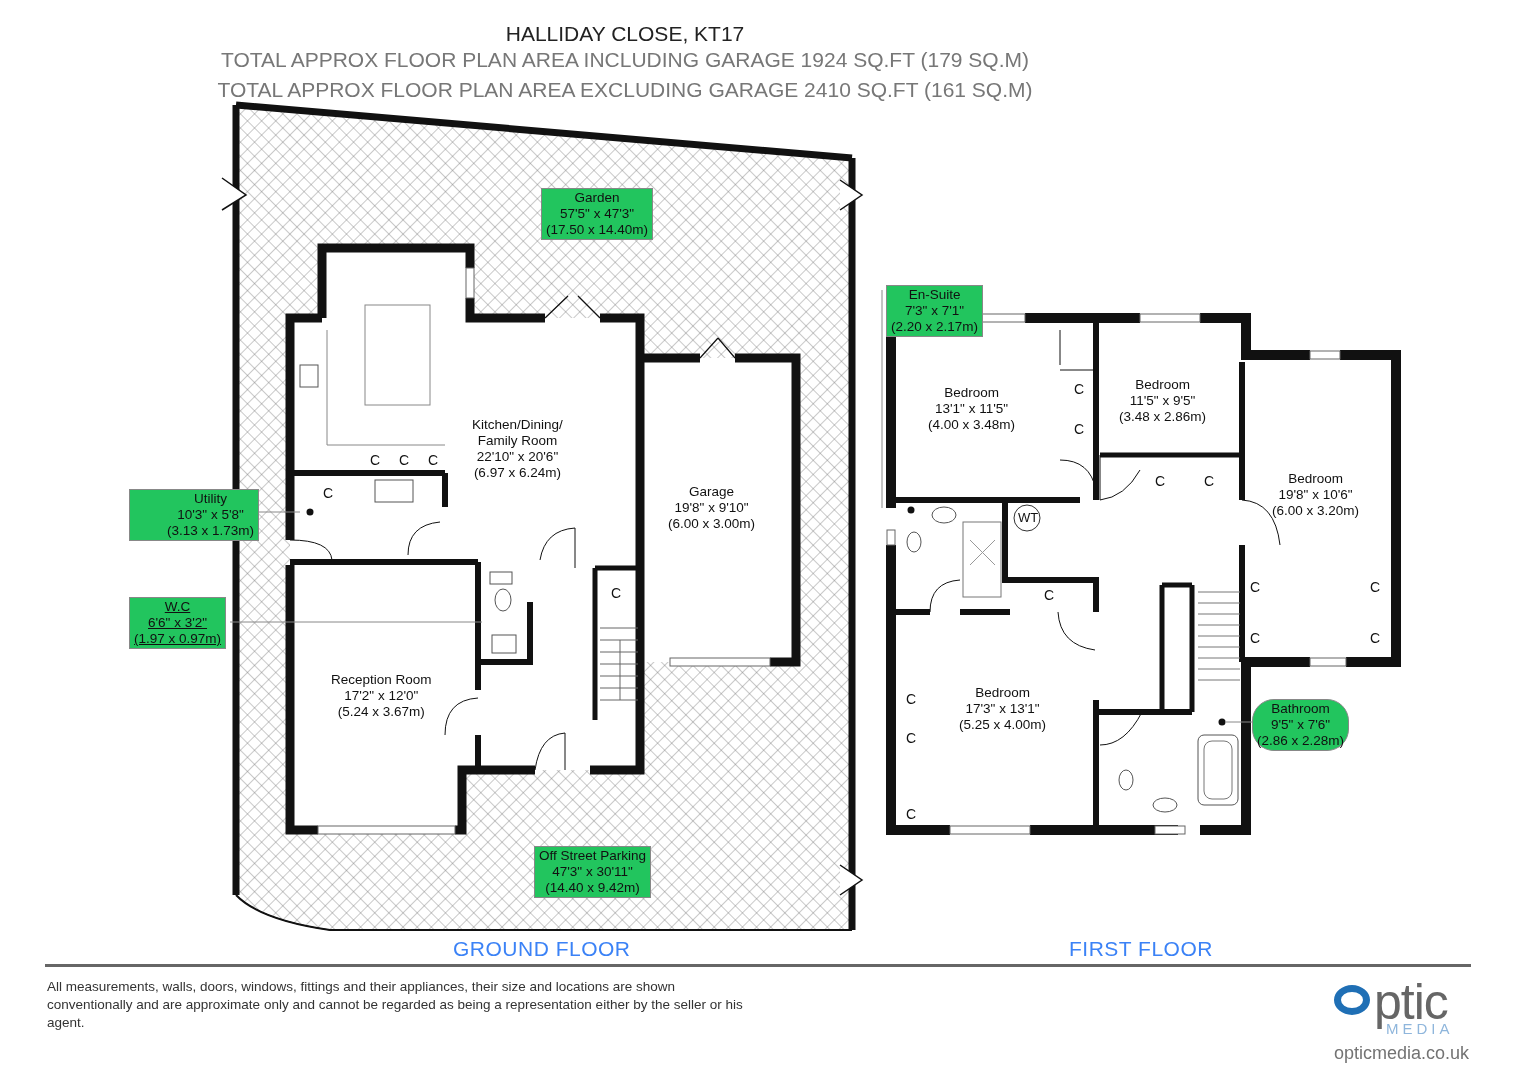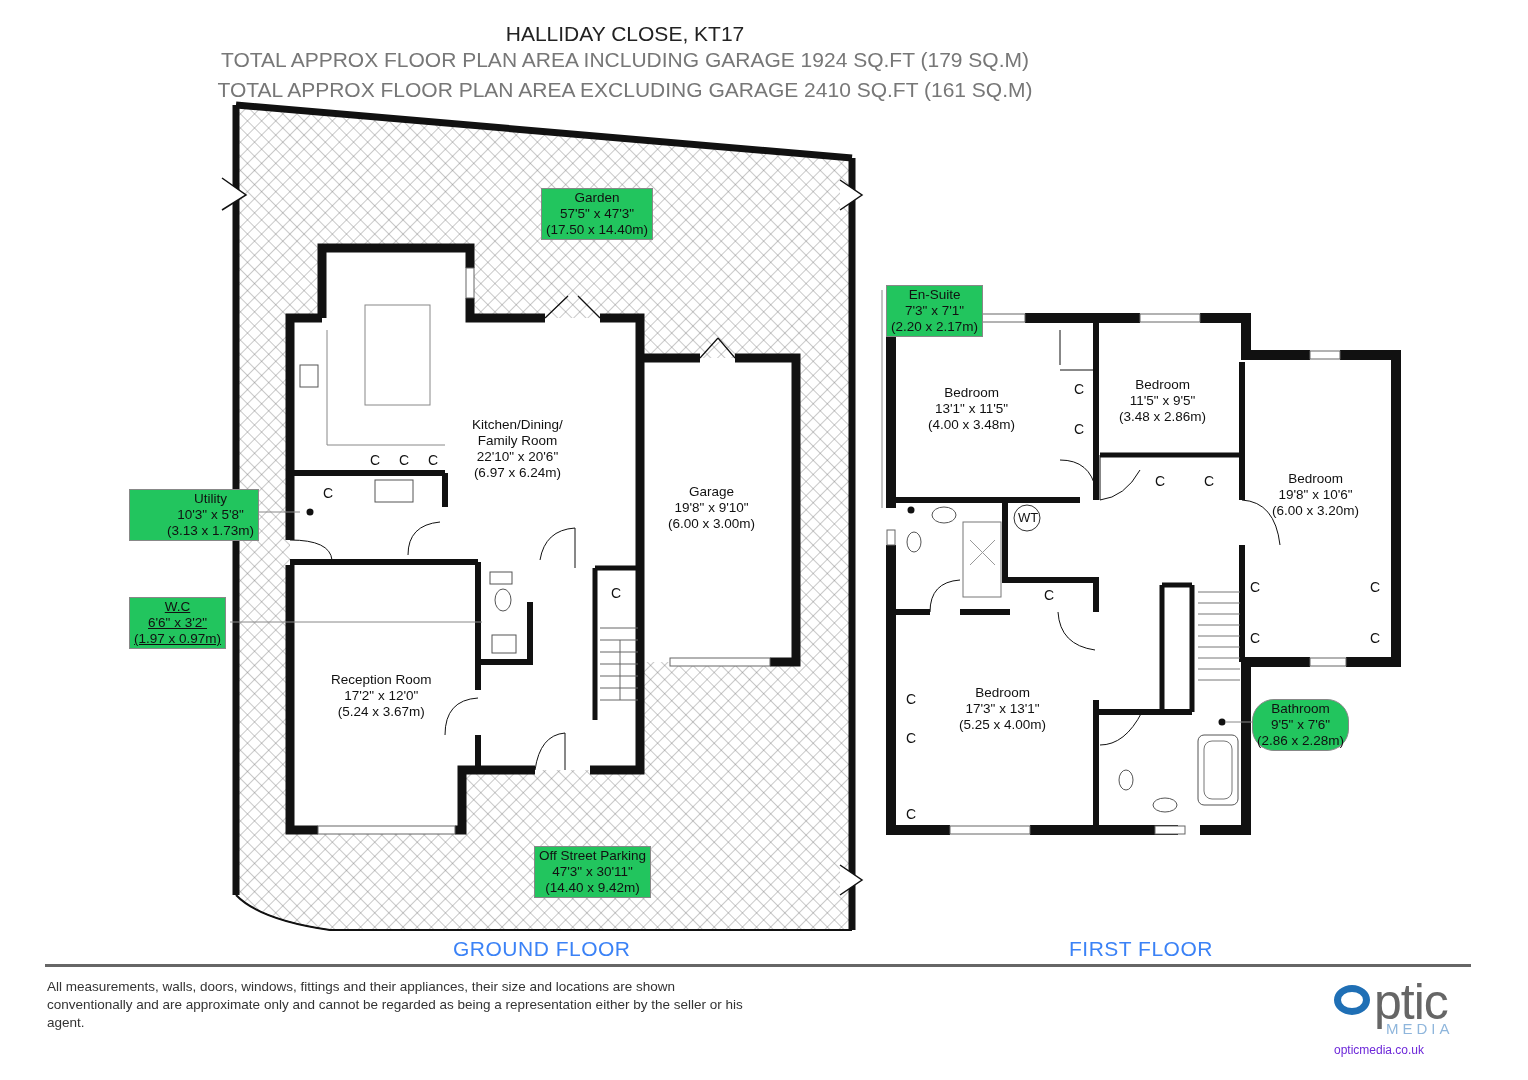--- a/index.html
+++ b/index.html
@@ -11,21 +11,21 @@
   svg.plan{position:absolute;left:0;top:0;}
   .lbl{position:absolute;text-align:center;font-size:13.5px;line-height:16px;color:#111;white-space:nowrap;}
   .boxed{background:#22c55e;border:1px solid #888;padding:1px 4px;}
   .floor{position:absolute;font-size:21px;color:#3b82f6;letter-spacing:0.5px;}
   .rule{position:absolute;left:45px;top:964px;width:1426px;height:3px;background:#666;}
   .disc{position:absolute;left:47px;top:978px;width:700px;font-size:13.5px;line-height:18px;color:#333;}
   .logo{position:absolute;left:1330px;top:975px;width:150px;height:90px;}
   .logo .o{position:absolute;left:4px;top:10px;width:36px;height:30px;border:7px solid #1f6fb5;border-radius:50%;box-sizing:border-box;}
   .logo .ptic{position:absolute;left:44px;top:-2px;font-size:50px;color:#666;letter-spacing:-1px;font-family:"Liberation Sans",sans-serif;}
   .logo .media{position:absolute;left:56px;top:45px;font-size:15px;color:#8fb6dc;letter-spacing:4px;}
-  .logo .url{position:absolute;left:4px;top:68px;font-size:12px;color:#6d28d9;}
+  .logo .url{position:absolute;left:4px;top:68px;font-size:18px;color:#737373;}
   .c{position:absolute;font-size:14px;color:#111;}
 </style>
 </head>
 <body>
 
 <div class="hdr h1">HALLIDAY CLOSE, KT17</div>
 <div class="hdr h2">TOTAL APPROX FLOOR PLAN AREA INCLUDING GARAGE 1924 SQ.FT (179 SQ.M)</div>
 <div class="hdr h3">TOTAL APPROX FLOOR PLAN AREA EXCLUDING GARAGE 2410 SQ.FT (161 SQ.M)</div>
 
 <svg class="plan" width="1528" height="1080" xmlns="http://www.w3.org/2000/svg">

